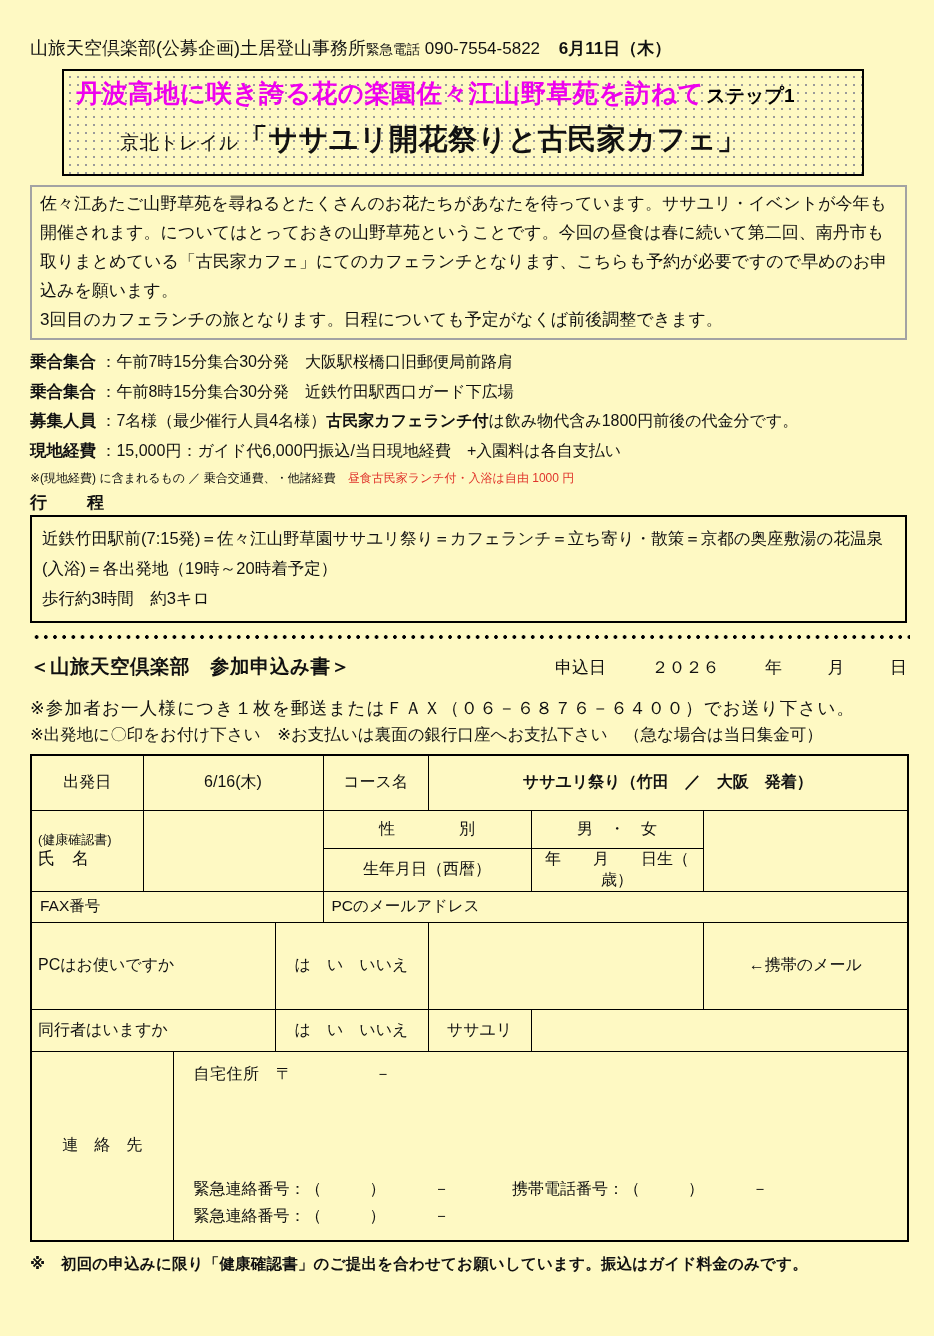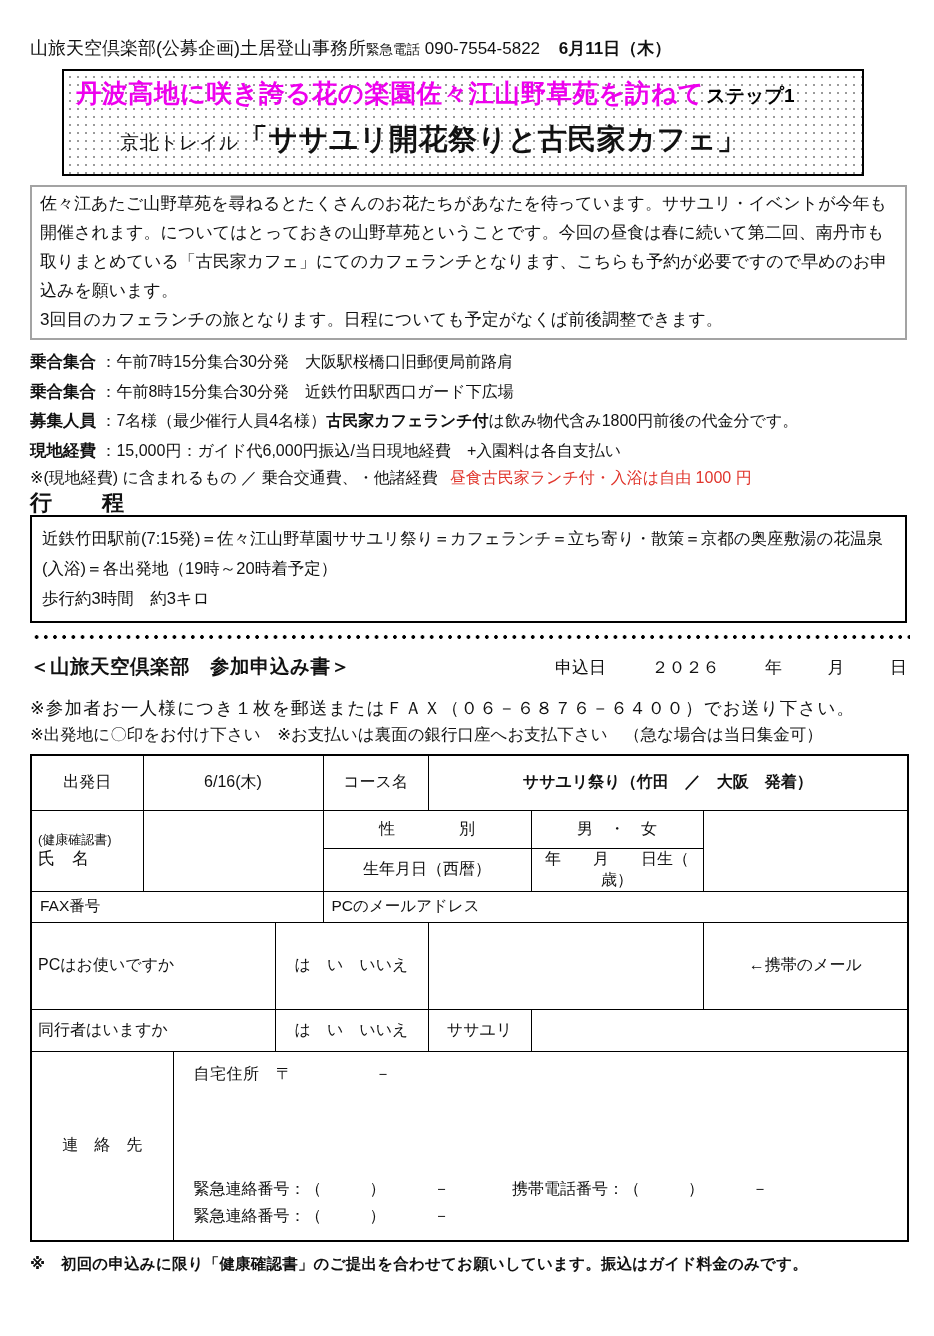--- a/index.html
+++ b/index.html
@@ -1,18 +1,18 @@
 <!DOCTYPE html>
 <html style="--magenta: #ee00ee; --red: #e0342b;"><head>
 <meta charset="utf-8">
 <style>
   * { margin:0; padding:0; box-sizing:border-box; }
   html,body { background:#888; }
   .page {
-    width:934px; height:1336px; margin:0 auto; background:#ffffff;
+    width:934px; height:1336px; margin:0 auto; background:#fef9c3;
     font-family:"Liberation Sans","DejaVu Sans",sans-serif; color:#111;
     padding:36px 29px 2px 30px; overflow:hidden; position:relative;
   }
   
   .hdr { font-size:17px; white-space:nowrap; }
   .hdr .org { font-size:18px; }
   .hdr .emg { font-size:13.5px; }
   .hdr .phone { font-size:17px; }
   .hdr .date { font-weight:bold; margin-left:14px; font-size:17px; }
   
@@ -31,23 +31,23 @@
   
   .intro-box {
     margin-top:9px; width:877px; border:2px solid #a3a3a3;
     padding:2px 8px 4px 8px; font-size:17px; line-height:29px;
   }
   
   .details { margin-top:7px; }
   .drow { line-height:29.5px; font-size:16px; white-space:nowrap; }
   .drow .dl { font-weight:bold; font-size:16.5px; }
   .drow .bold-part { font-weight:bold; }
-  .exp-note { line-height:26px; font-size:16px; white-space:nowrap; }
+  .exp-note { line-height:26px; font-size:12px; white-space:nowrap; }
   .exp-note .red { color:var(--red); margin-left:12px; }
-  .kotei { font-weight:bold; font-size:22px; line-height:24px; letter-spacing:2px; }
+  .kotei { font-weight:bold; font-size:17px; line-height:24px; letter-spacing:2px; }
   
   .itin-box { width:877px; border:2px solid #000; padding:6px 10px 8px 10px;
     font-size:16.5px; line-height:30px; }
   
   .dots { margin:11px 0 0 2px; width:878px; height:6px;
     background-image: radial-gradient(circle, #000 1.7px, transparent 2.1px);
     background-size:9.2px 6px; background-repeat:repeat-x; }
   
   .apply-head { display:flex; align-items:baseline; margin-top:13px; width:877px; }
   .apply-head .ah { font-weight:bold; font-size:19.5px; letter-spacing:0.5px; }

